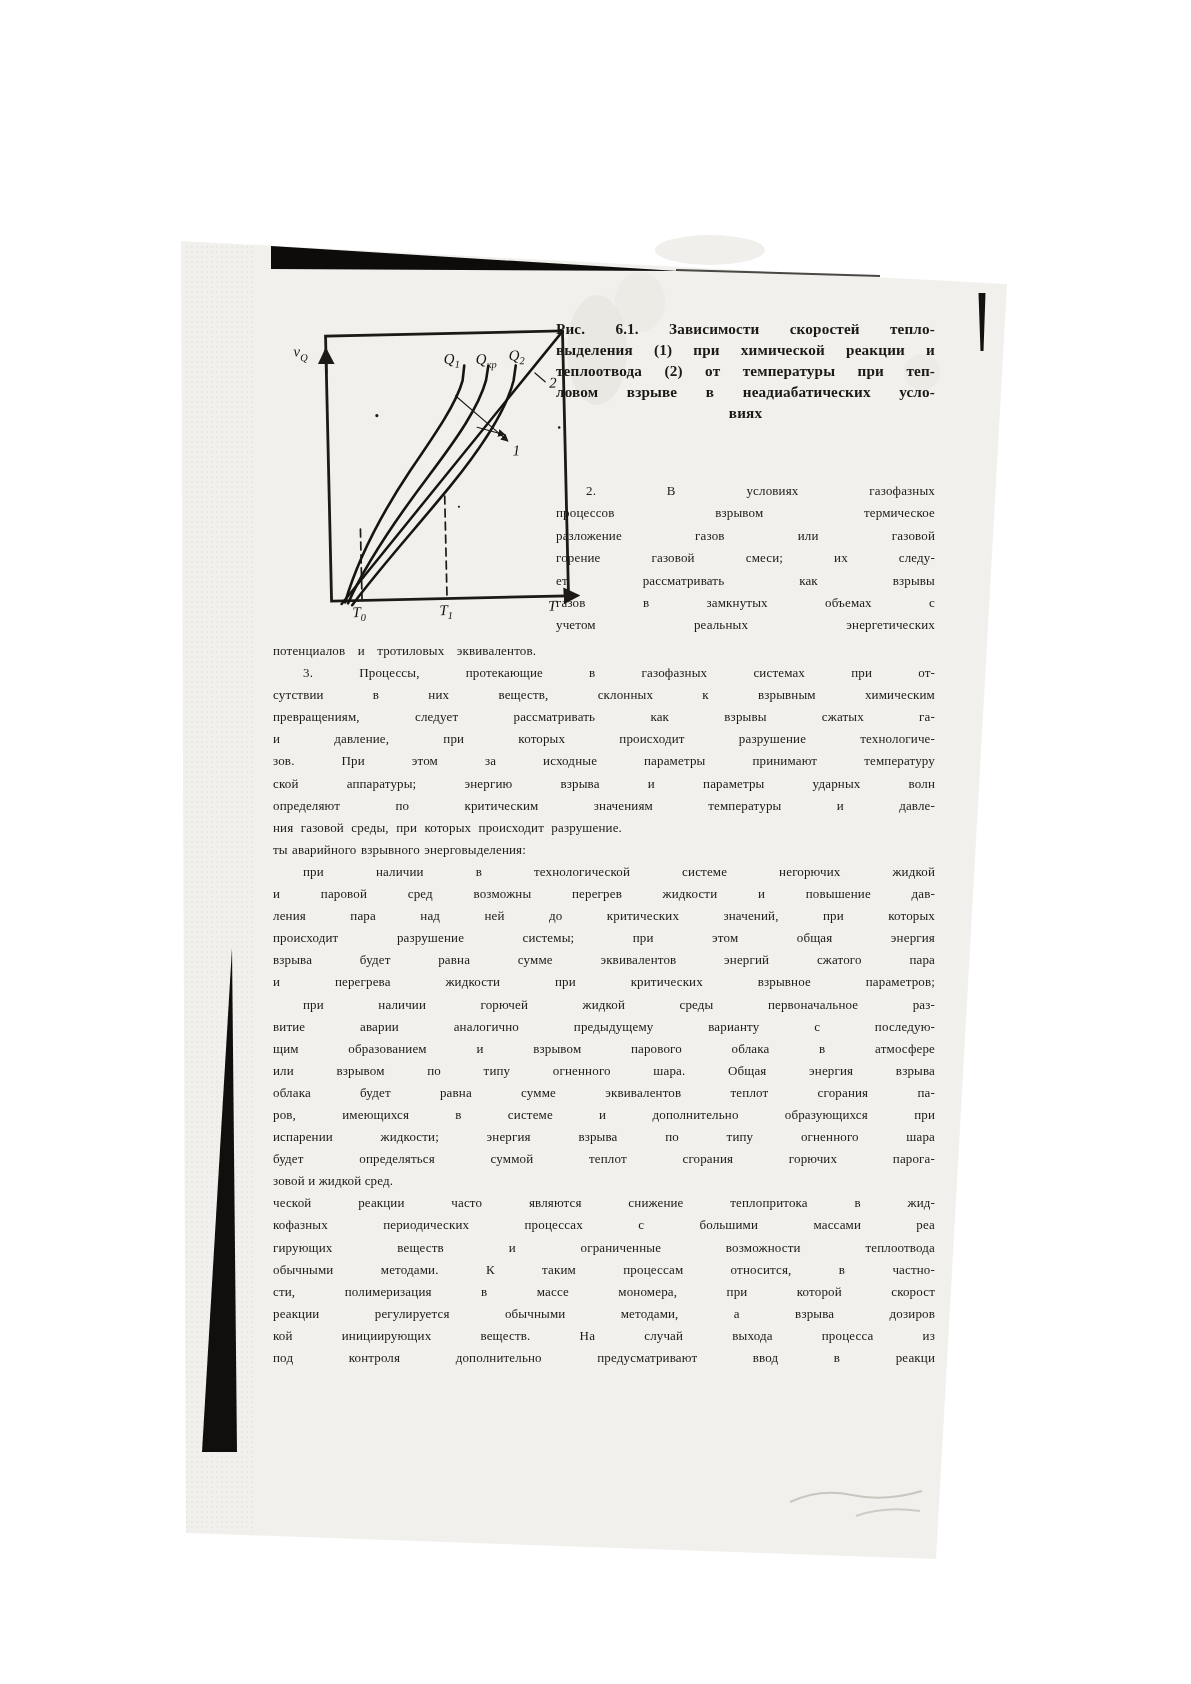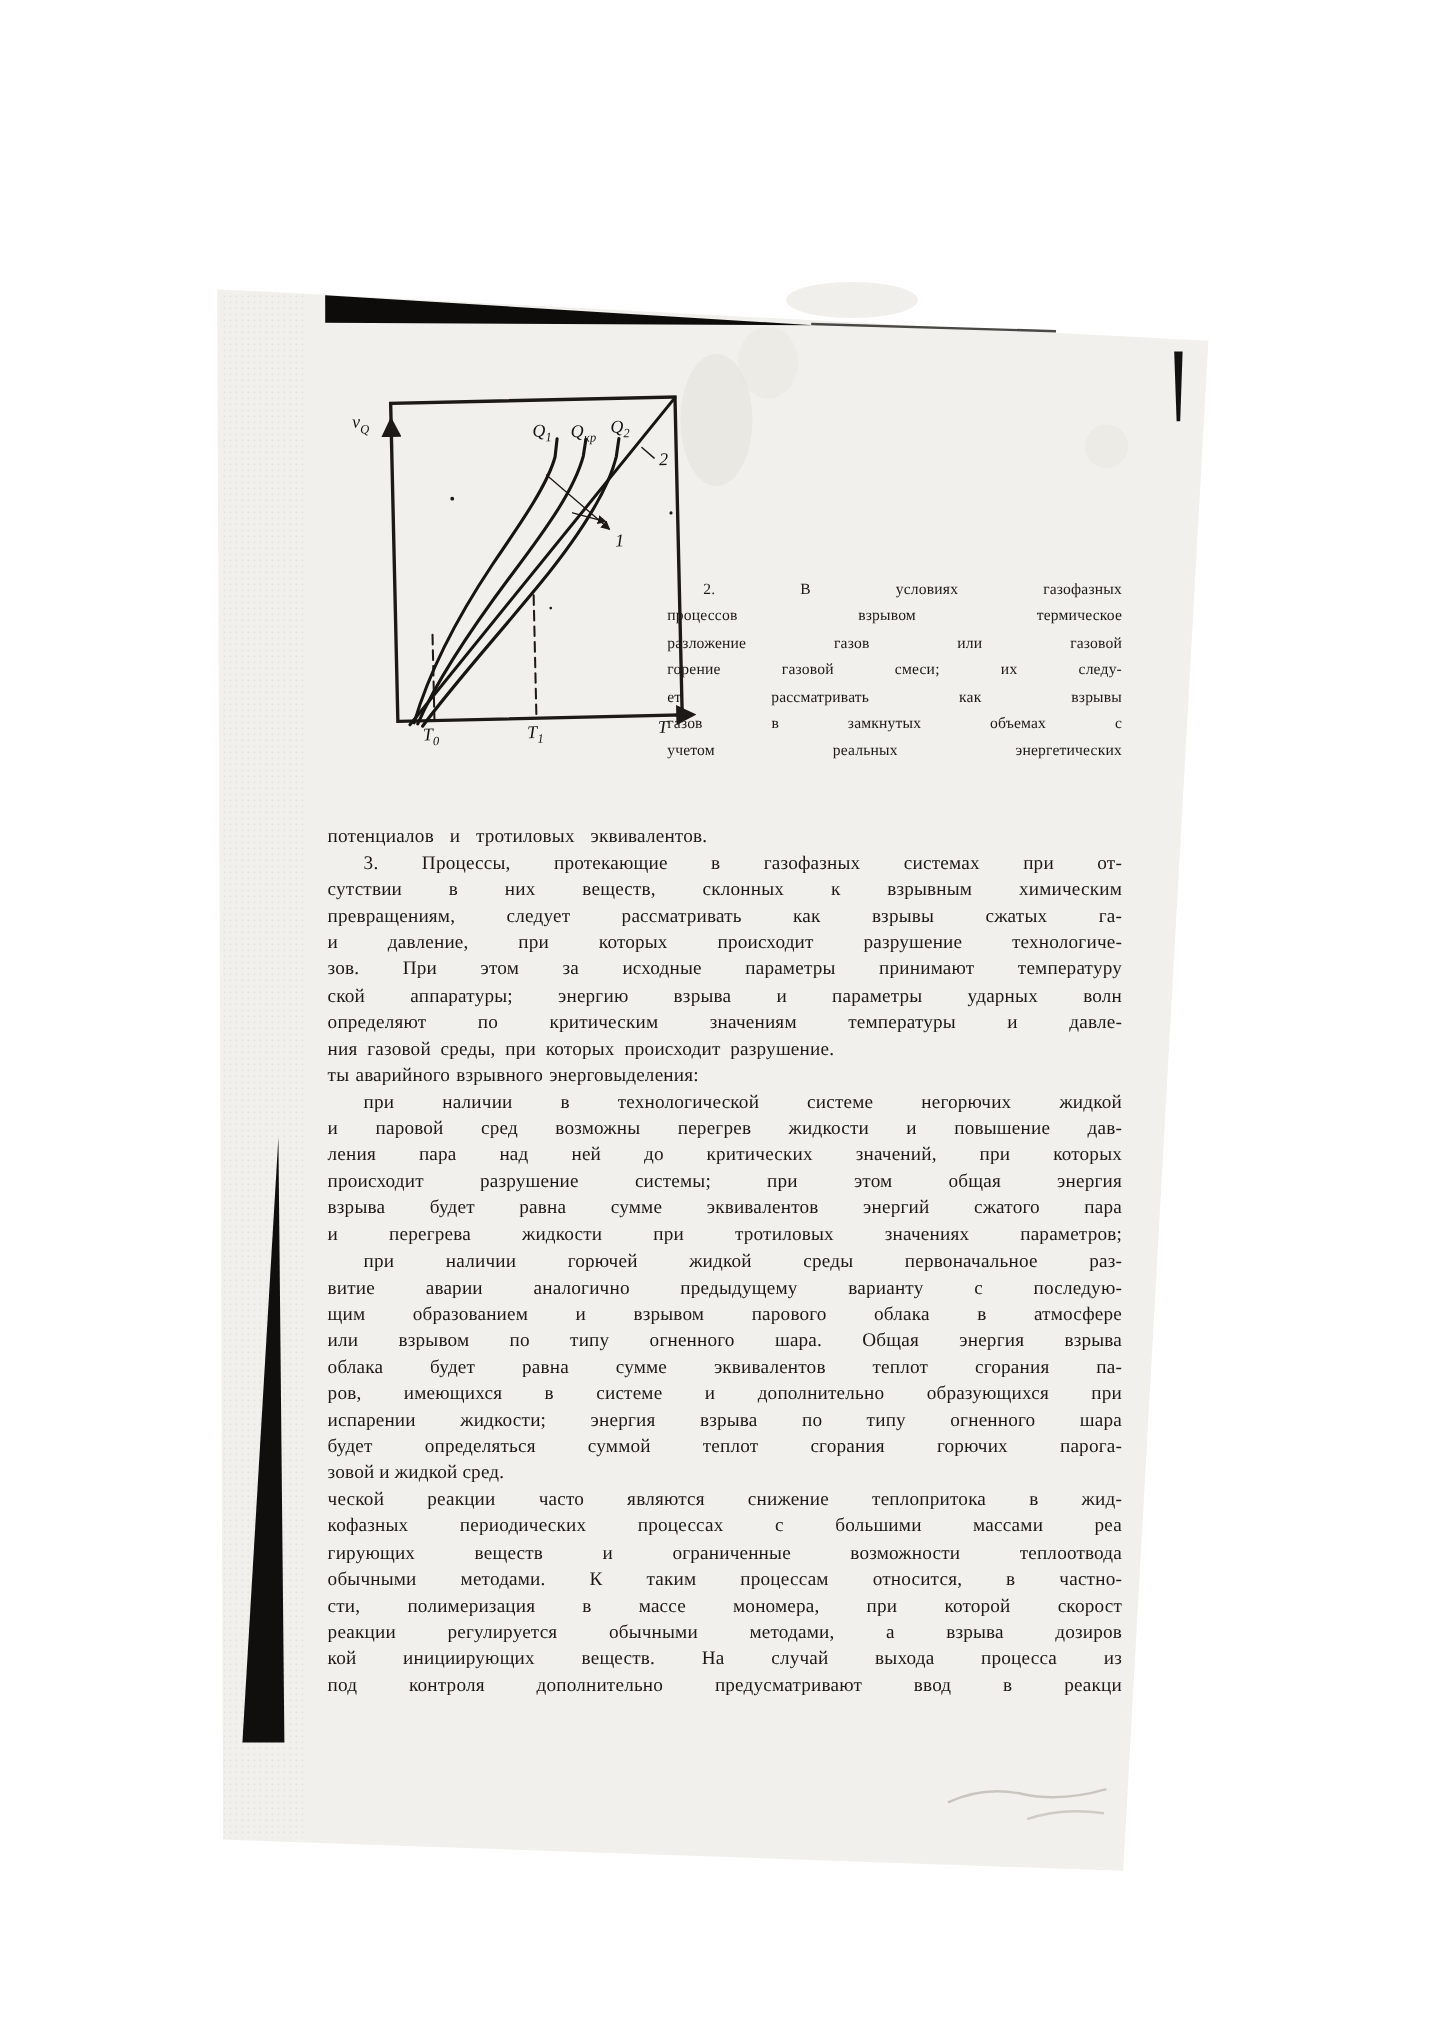--- a/index.html
+++ b/index.html
@@ -4,21 +4,21 @@
 <style>
   html,body{margin:0;padding:0;background:#ffffff;}
   #canvas{
     position:relative;width:1191px;height:1684px;background:#ffffff;overflow:hidden;
     font-family:"Liberation Serif", serif;color:#1c1916;
   }
   .abs{position:absolute;}
   
   #caption{left:556px;top:318px;width:379px;font-weight:bold;font-size:15.2px;line-height:21px;letter-spacing:.15px;}
   #col2{left:556px;top:480px;width:379px;font-size:13px;line-height:22.4px;letter-spacing:.15px;}
-  #bodytext{left:273px;top:640px;width:662px;font-size:16px;line-height:22.1px;letter-spacing:.15px;margin-top:47px;}
+  #bodytext{left:273px;top:640px;width:662px;font-size:13px;line-height:22.1px;letter-spacing:.15px;}
   .just{text-align:justify;text-align-last:justify;}
   .center{text-align:center;text-align-last:center;}
   .indent{text-indent:30px;}
   .cap-line,.col-line,.body-line{white-space:normal;}
   
   #paper-layer{left:0;top:0;}
   #figure-layer{left:0;top:0;}
   .fig-lbl{font-family:"Liberation Serif",serif;font-style:italic;font-size:15px;fill:#161412;}
   .fig-lbl-sub{font-size:10.5px;}
 </style>
@@ -75,20 +75,27 @@
       <text x="478" y="365" class="fig-lbl"><tspan>Q</tspan><tspan class="fig-lbl-sub" dy="4">кр</tspan></text>
       <text x="511" y="362" class="fig-lbl"><tspan>Q</tspan><tspan class="fig-lbl-sub" dy="4">2</tspan></text>
       <text x="551" y="390" class="fig-lbl"><tspan>2</tspan></text>
       <text x="513" y="457" class="fig-lbl"><tspan>1</tspan></text>
       <text x="349" y="615" class="fig-lbl"><tspan>T</tspan><tspan class="fig-lbl-sub" dy="4">0</tspan></text>
       <text x="436" y="615" class="fig-lbl"><tspan>T</tspan><tspan class="fig-lbl-sub" dy="4">1</tspan></text>
       <text x="545" y="613" class="fig-lbl"><tspan>T</tspan></text>
     </g>
   </svg>
 
+  <div id="caption" class="abs">
+      <div class="cap-line just">Рис. 6.1. Зависимости скоростей тепло-</div>
+      <div class="cap-line just">выделения (1) при химической реакции и</div>
+      <div class="cap-line just">теплоотвода (2) от температуры при теп-</div>
+      <div class="cap-line just">ловом взрыве в неадиабатических усло-</div>
+      <div class="cap-line center">виях</div>
+    </div>
 
   <div id="col2" class="abs">
       <div class="col-line indent just">2. В условиях газофазных</div>
       <div class="col-line just">процессов взрывом термическое</div>
       <div class="col-line just">разложение газов или газовой</div>
       <div class="col-line just">горение газовой смеси; их следу-</div>
       <div class="col-line just">ет рассматривать как взрывы</div>
       <div class="col-line just">газов в замкнутых объемах с</div>
       <div class="col-line just">учетом реальных энергетических</div>
     </div>
@@ -102,21 +109,21 @@
       <div class="body-line just">зов. При этом за исходные параметры принимают температуру</div>
       <div class="body-line just">ской аппаратуры; энергию взрыва и параметры ударных волн</div>
       <div class="body-line just">определяют по критическим значениям температуры и давле-</div>
       <div class="body-line" style="word-spacing: 4px;">ния газовой среды, при которых происходит разрушение.</div>
       <div class="body-line" style="word-spacing: 1px;">ты аварийного взрывного энерговыделения:</div>
       <div class="body-line indent just">при наличии в технологической системе негорючих жидкой</div>
       <div class="body-line just">и паровой сред возможны перегрев жидкости и повышение дав-</div>
       <div class="body-line just">ления пара над ней до критических значений, при которых</div>
       <div class="body-line just">происходит разрушение системы; при этом общая энергия</div>
       <div class="body-line just">взрыва будет равна сумме эквивалентов энергий сжатого пара</div>
-      <div class="body-line just">и перегрева жидкости при тротиловых значениях параметров;</div>
+      <div class="body-line just">и перегрева жидкости при критических взрывное параметров;</div>
       <div class="body-line indent just">при наличии горючей жидкой среды первоначальное раз-</div>
       <div class="body-line just">витие аварии аналогично предыдущему варианту с последую-</div>
       <div class="body-line just">щим образованием и взрывом парового облака в атмосфере</div>
       <div class="body-line just">или взрывом по типу огненного шара. Общая энергия взрыва</div>
       <div class="body-line just">облака будет равна сумме эквивалентов теплот сгорания па-</div>
       <div class="body-line just">ров, имеющихся в системе и дополнительно образующихся при</div>
       <div class="body-line just">испарении жидкости; энергия взрыва по типу огненного шара</div>
       <div class="body-line just">будет определяться суммой теплот сгорания горючих парога-</div>
       <div class="body-line" style="word-spacing: 0px;">зовой и жидкой сред.</div>
       <div class="body-line just">ческой реакции часто являются снижение теплопритока в жид-</div>

